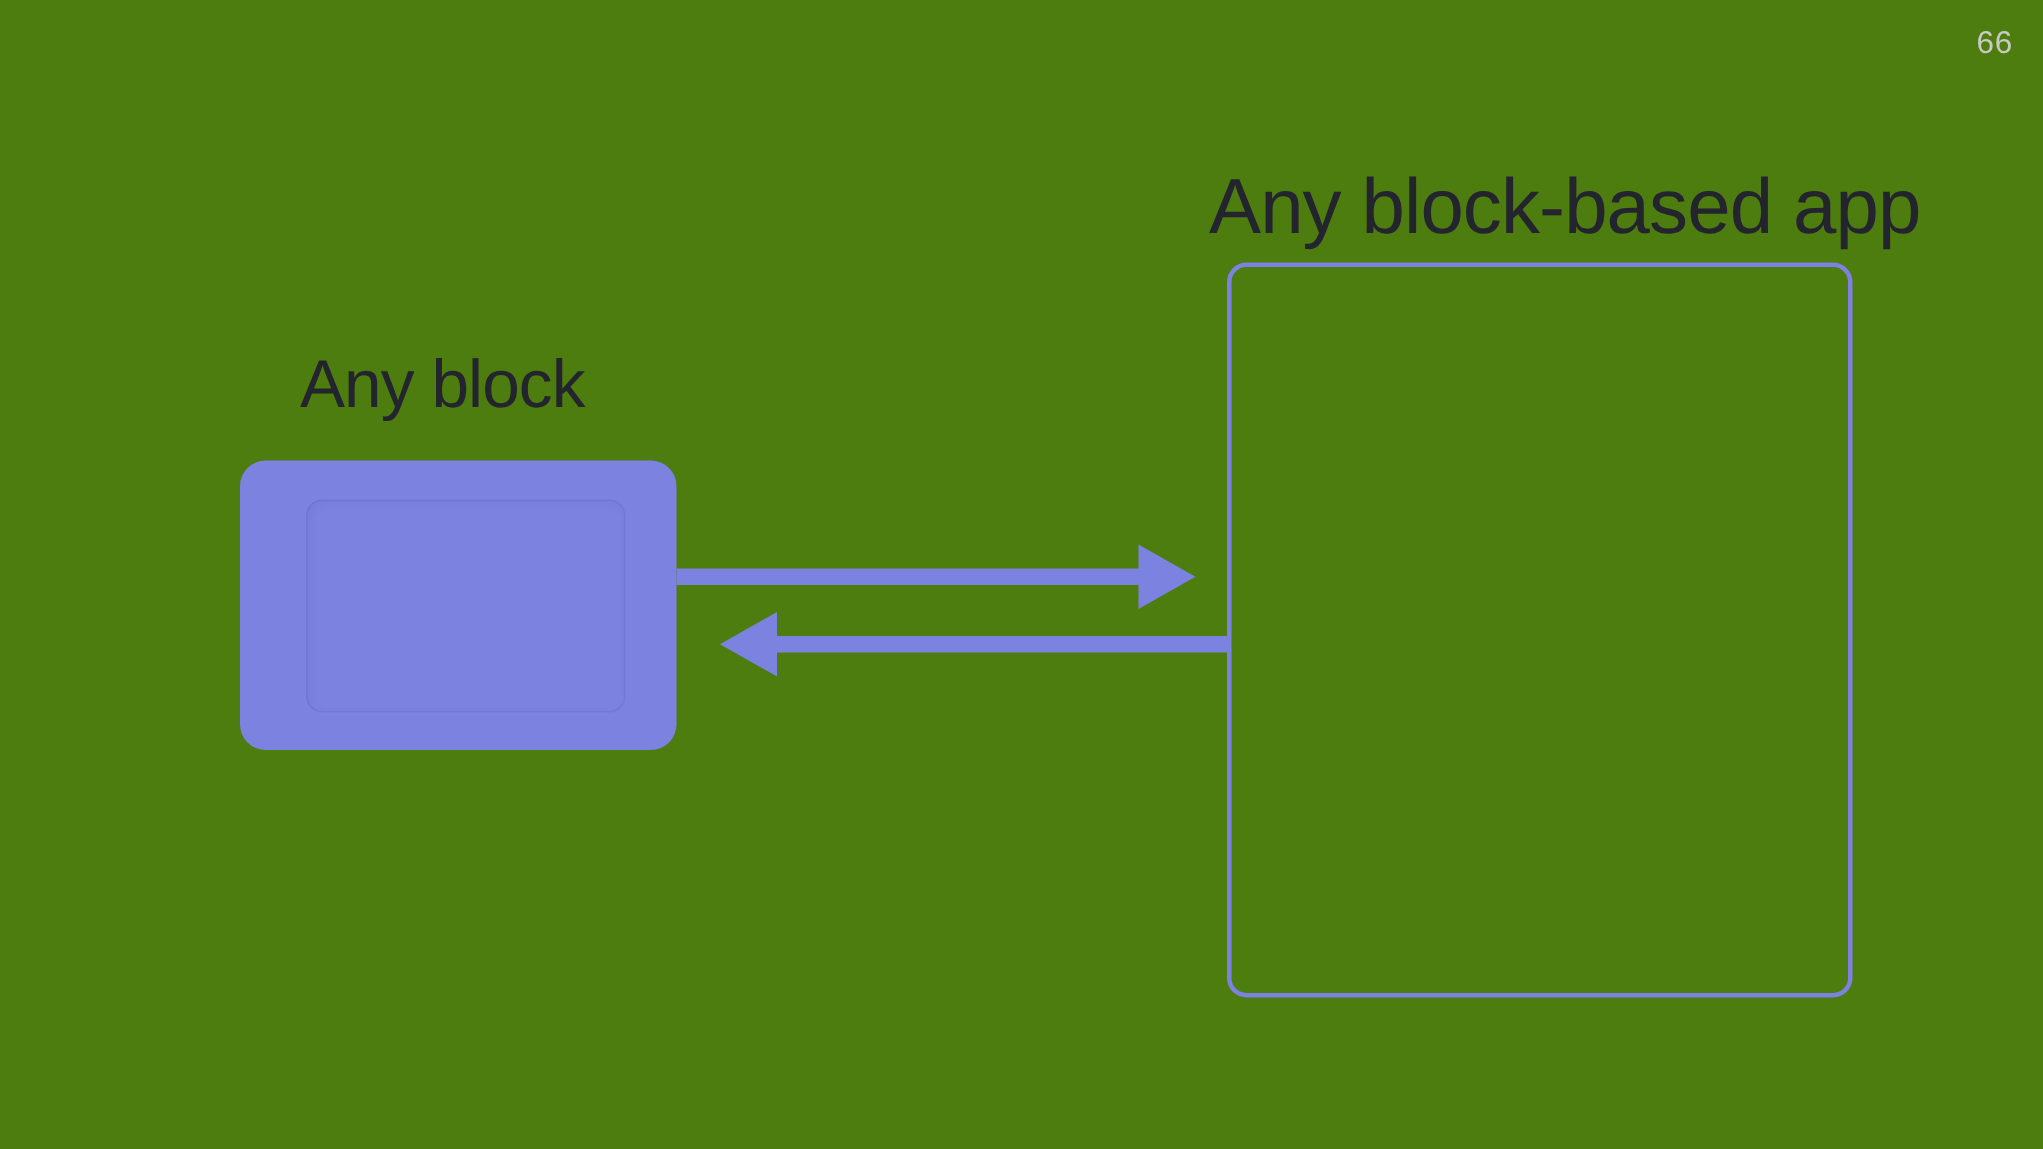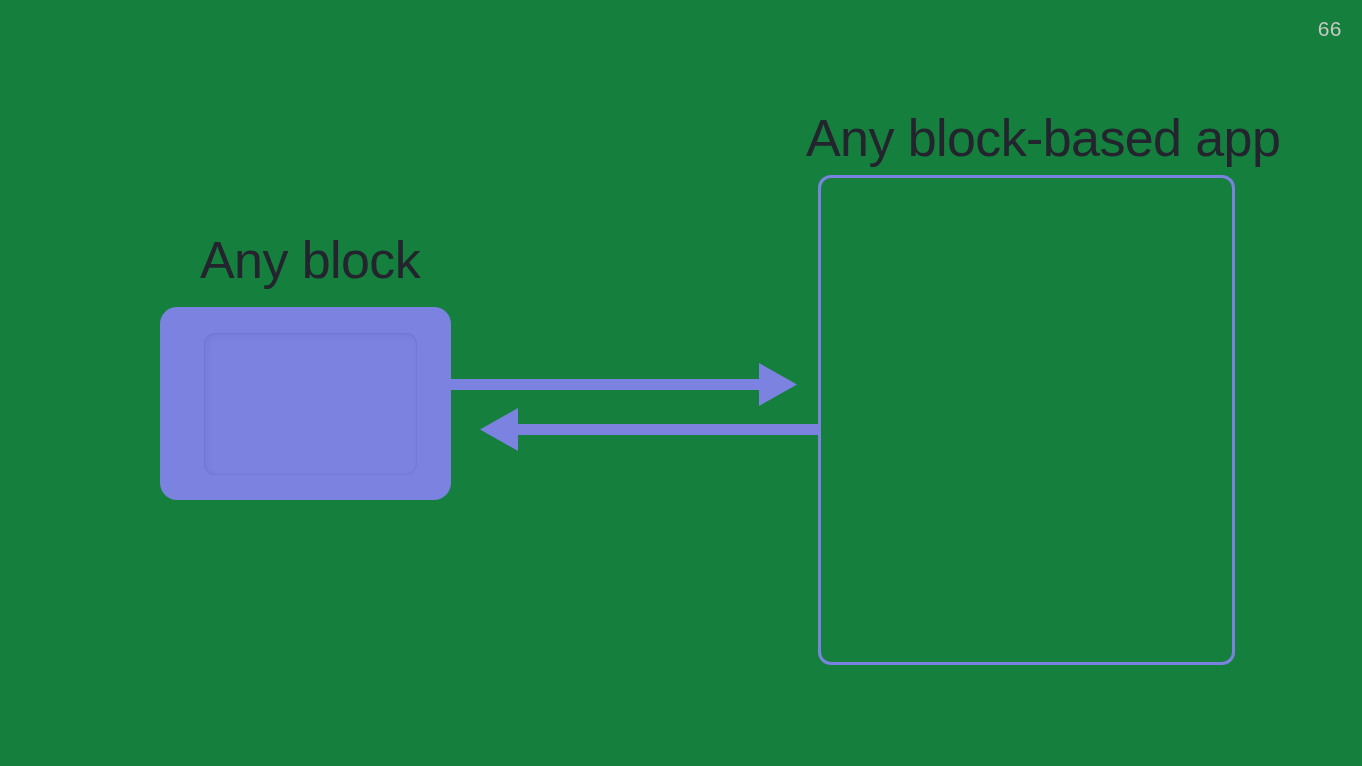--- a/index.html
+++ b/index.html
@@ -13,21 +13,21 @@
     font-family: "Liberation Sans", sans-serif;
     overflow: hidden;
     position: relative;
   }
 
   #slide {
     position: absolute;
     inset: 0;
     width: 1362px;
     height: 766px;
-    background: #15803d;
+    background: #4d7c0f;
   }
 
   
   .page-number {
     position: absolute;
     top: 17px;
     right: 20px;
     font-size: 21px;
     letter-spacing: 0.5px;
     color: #c9c9c4;
@@ -40,21 +40,21 @@
     position: absolute;
     color: #23242e;
     font-family: "Liberation Sans", sans-serif;
     font-weight: 400;
     white-space: nowrap;
     letter-spacing: -0.6px;
   }
   .heading-block {
     left: 200px;
     top: 230px;
-    font-size: 52px;
+    font-size: 45px;
   }
   .heading-app {
     left: 806px;
     top: 93px;
     font-size: 52px;
     margin-top: 15px;
   }
 
   
   .block-shape {

